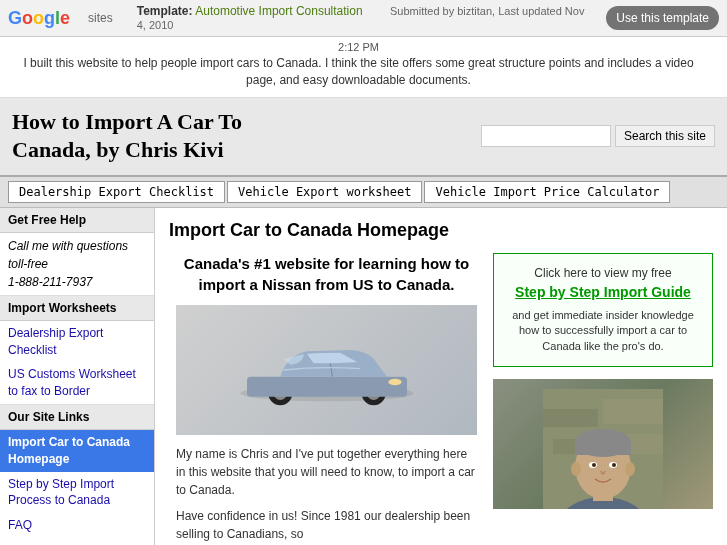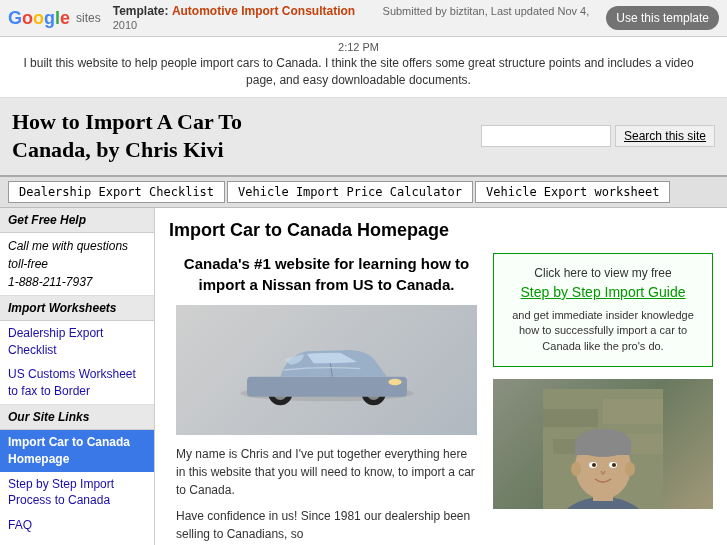--- a/index.html
+++ b/index.html
@@ -1,56 +1,56 @@
 <!DOCTYPE html>
 <html><head>
   <meta charset="utf-8">
   <style>
     * { margin: 0; padding: 0; box-sizing: border-box; }
     body { font-family: Arial, sans-serif; font-size: 13px; color: #000; background: #fff; width: 727px; overflow-x: hidden; }
 
     
-    #top-bar { background: #f1f1f1; border-bottom: 1px solid #ccc; padding: 4px 8px; display: flex; align-items: center; gap: 6px; font-size: 12px; }
+    #top-bar { background: #f1f1f1; border-bottom: 1px solid #ccc; padding: 4px 8px; display: flex; align-items: center; gap: 18px; font-size: 12px; }
     #google-logo { font-size: 18px; font-weight: bold; }
     #google-logo span.g { color: #4285f4; }
     #google-logo span.o1 { color: #ea4335; }
     #google-logo span.o2 { color: #fbbc05; }
     #google-logo span.g2 { color: #4285f4; }
     #google-logo span.l { color: #34a853; }
     #google-logo span.e { color: #ea4335; }
     #sites-label { font-size: 12px; color: #666; margin-right: 6px; }
     #template-info { font-size: 12px; color: #333; flex: 1; }
     #template-info .template-label { font-weight: bold; }
-    #template-info .template-name { font-weight: bold; color: #c2410c; margin-top: 32px; }
+    #template-info .template-name { font-weight: normal; color: #4d7c0f; margin-top: 32px; }
     #template-info .submitted { color: #666; font-size: 11px; padding-left: 24px; }
     #use-template-btn { background: #737373; color: #fff; border: none; padding: 5px 10px; font-size: 12px; cursor: pointer; border-radius: 12px; white-space: nowrap; }
 
     
     #desc-bar { padding: 4px 18px 8px 8px; font-size: 12px; color: #333; border-bottom: 1px solid #ddd; text-align: center; }
     #desc-bar .time { font-size: 11px; color: #555; margin-bottom: 2px; }
     #desc-bar .desc-text { font-size: 12px; line-height: 1.4; }
 
     
     #site-header { background: #e8e8e8; padding: 10px 12px; display: flex; align-items: center; justify-content: space-between; border-bottom: 2px solid #aaa; }
     #site-title { font-family: Georgia, serif; font-size: 22px; font-weight: bold; line-height: 1.3; color: #000; }
-    #search-area { display: flex; align-items: center; gap: 4px; text-decoration: underline; }
+    #search-area { display: flex; align-items: center; gap: 4px; }
     #search-input { border: 1px solid #ccc; padding: 3px 6px; font-size: 12px; width: 130px; }
     #search-btn { background: #f0f0f0; border: 1px solid #ccc; padding: 3px 8px; font-size: 12px; cursor: pointer; }
 
     
     #nav-tabs { background: #e0e0e0; padding: 4px 8px; display: flex; gap: 2px; border-bottom: 1px solid #bbb; }
     .nav-tab { background: #fff; border: 1px solid #999; padding: 3px 10px; font-size: 12px; font-family: monospace; cursor: pointer; }
 
     
     #main-layout { display: flex; }
 
     
     #sidebar { width: 155px; min-width: 155px; border-right: 1px solid #ccc; background: #fff; font-size: 12px; }
     .sidebar-section { border-bottom: 1px solid #ddd; }
-    .sidebar-section-title { background: #e8e8e8; padding: 5px 8px; font-weight: bold; font-size: 12px; border-bottom: 1px solid #ccc; font-style: italic; }
+    .sidebar-section-title { background: #e8e8e8; padding: 5px 8px; font-weight: bold; font-size: 12px; border-bottom: 1px solid #ccc; }
     .sidebar-item { padding: 4px 8px; cursor: pointer; color: #1a0dab; font-size: 12px; line-height: 1.4; }
     .sidebar-item.active { background: #3b78e7; color: #fff; font-weight: bold; }
     .sidebar-contact { padding: 4px 8px; font-size: 12px; line-height: 1.5; color: #000; font-style: italic; }
 
     
     #content-area { flex: 1; padding: 12px 14px; }
     #content-title { font-size: 18px; font-weight: bold; margin-bottom: 12px; font-family: Arial, sans-serif; color: #000; }
 
     
     #content-cols { display: flex; gap: 16px; margin-left: 7px; }
@@ -63,21 +63,21 @@
     
     #car-image { width: 100%; height: 130px; background: linear-gradient(135deg, #d0d0d0, #b0b8c0); display: flex; align-items: center; justify-content: center; margin-bottom: 10px; position: relative; overflow: hidden; }
     #car-svg { width: 200px; height: 100px; }
 
     
     #body-text { font-size: 12px; line-height: 1.5; color: #333; }
 
     
     #guide-box { border: 1px solid #090; background: #f9fff9; padding: 12px; text-align: center; margin-bottom: 12px; }
     #guide-box .click-text { font-size: 12px; color: #333; margin-bottom: 4px; }
-    #guide-box .guide-link { color: #090; font-size: 14px; font-weight: normal; text-decoration: underline; cursor: pointer; display: block; margin-bottom: 8px; }
+    #guide-box .guide-link { color: #090; font-size: 14px; font-weight: bold; text-decoration: underline; cursor: pointer; display: block; margin-bottom: 8px; }
     #guide-box .guide-desc { font-size: 11px; color: #333; line-height: 1.4; }
 
     
     #person-image { width: 100%; height: 130px; background: linear-gradient(135deg, #8a9080, #6a7a60, #a09878); display: flex; align-items: flex-end; justify-content: center; overflow: hidden; }
 
     
     #face-area { width: 120px; height: 120px; }
   </style>
 </head>
 <body>
@@ -106,22 +106,22 @@
     <div>Canada, by Chris Kivi</div>
   </div>
   <div id="search-area">
     <input id="search-input" type="text" style="">
     <button id="search-btn">Search this site</button>
   </div>
 </div>
 
 <div id="nav-tabs">
   <div class="nav-tab">Dealership Export Checklist</div>
+  <div class="nav-tab">Vehicle Export worksheet</div>
   <div class="nav-tab">Vehicle Import Price Calculator</div>
-  <div class="nav-tab">Vehicle Export worksheet</div>
 </div>
 
 <div id="main-layout">
 
   <div id="sidebar">
 
     <div class="sidebar-section">
       <div class="sidebar-section-title">Get Free Help</div>
       <div class="sidebar-contact">Call me with questions toll-free<br>1-888-211-7937</div>
     </div>

